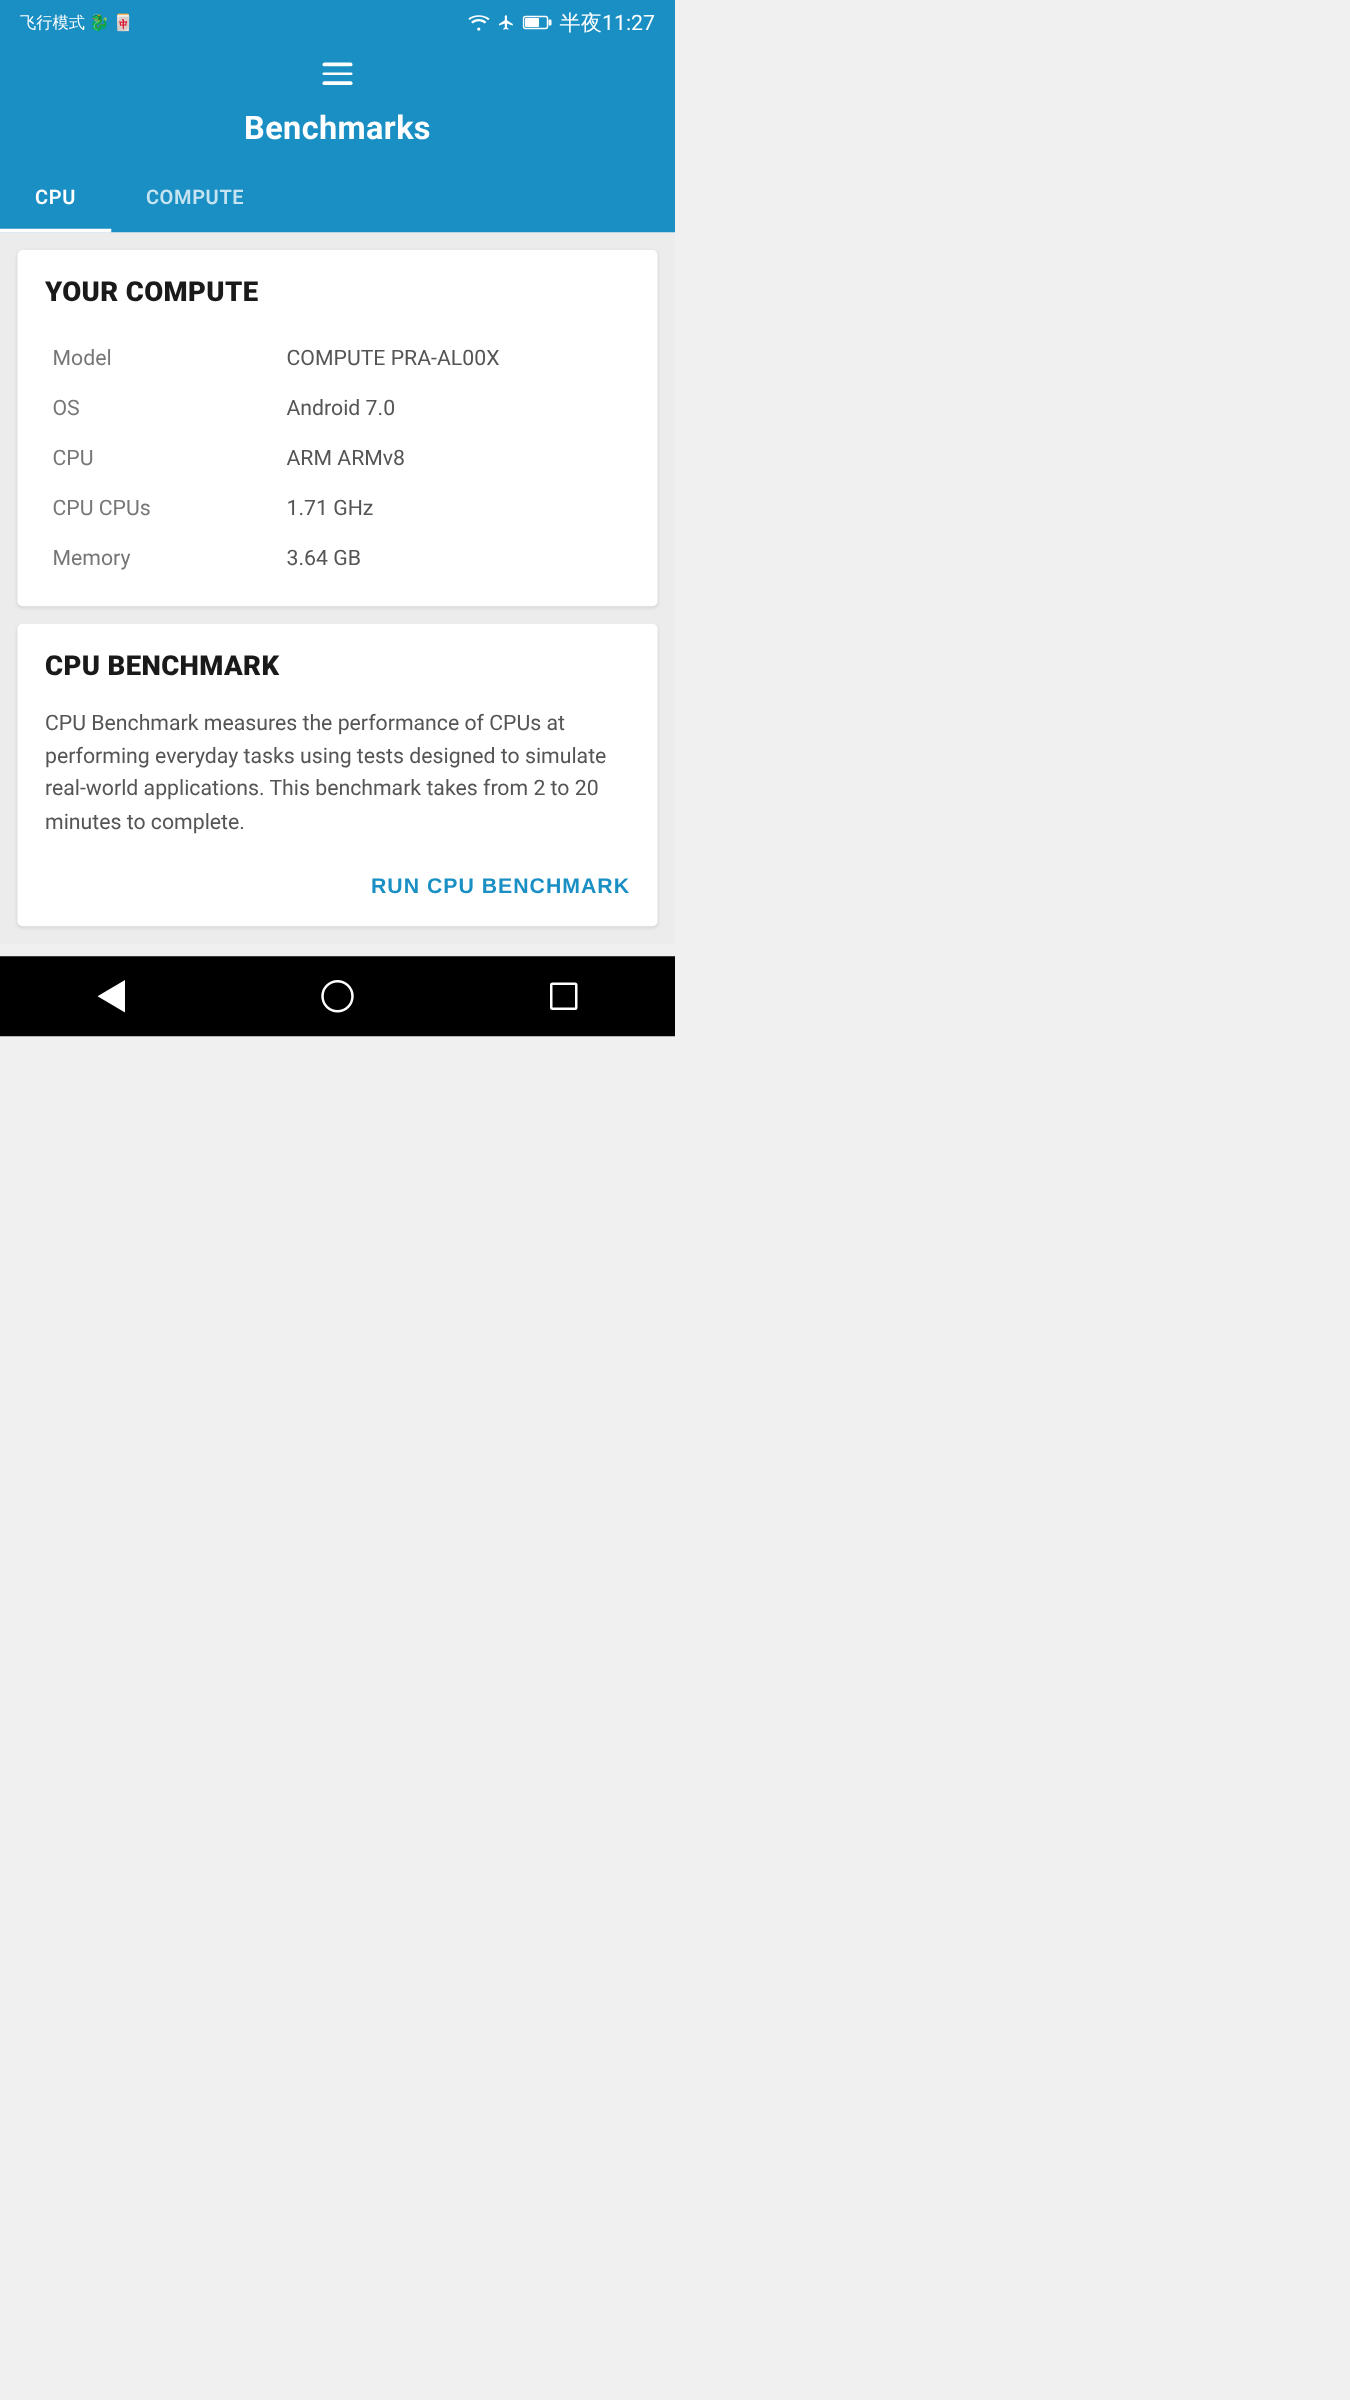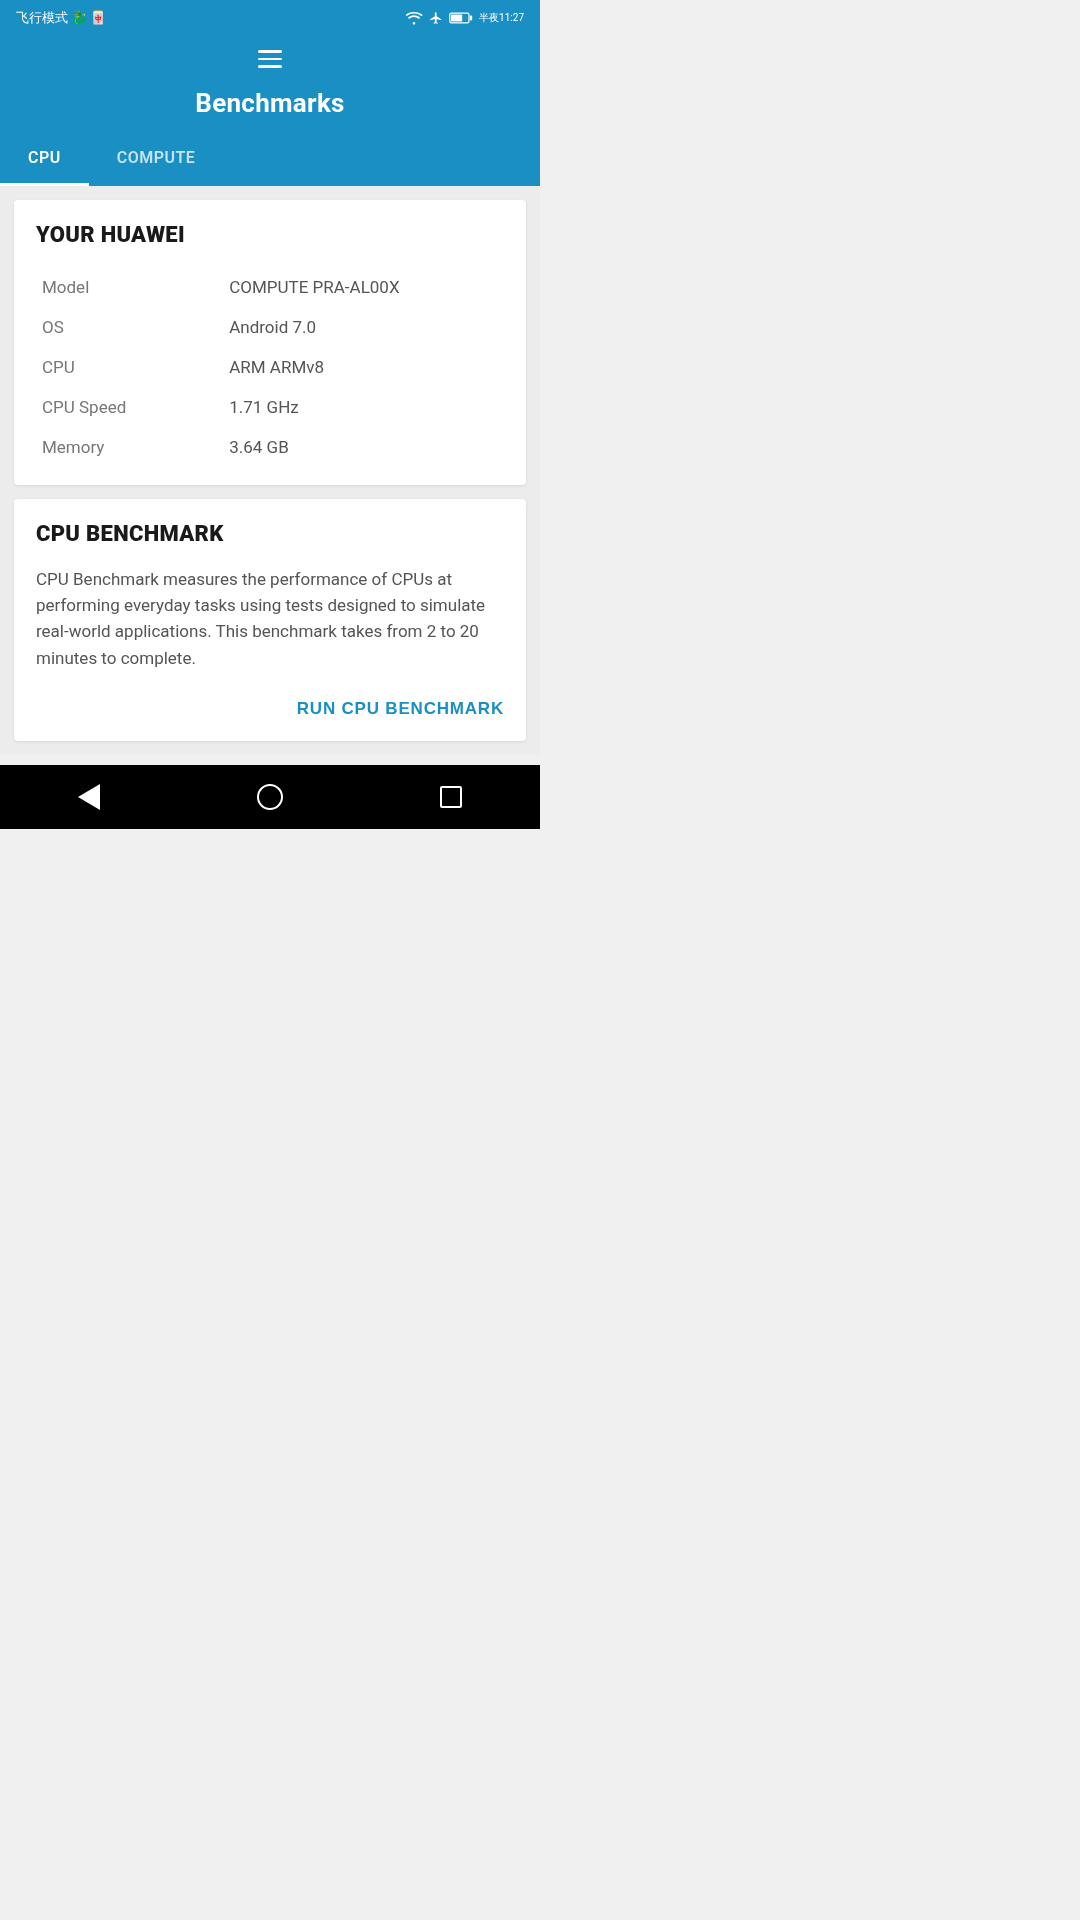--- a/index.html
+++ b/index.html
@@ -28,21 +28,21 @@
     .status-left {
       display: flex;
       align-items: center;
       gap: 6px;
     }
 
     .status-right {
       display: flex;
       align-items: center;
       gap: 6px;
-      font-size: 10px;
+      font-size: 17px;
     }
 
     
     .toolbar {
       background: #1a8fc4;
       display: flex;
       align-items: center;
       padding: 14px 18px;
       gap: 20px;
       flex-direction: column;
@@ -251,37 +251,37 @@
 </div>
 
 <div class="tabs">
   <div class="tab active">CPU</div>
   <div class="tab">COMPUTE</div>
 </div>
 
 <div class="main-content">
 
   <div class="card">
-    <div class="card-title">YOUR HUAWEI</div>
+    <div class="card-title">YOUR COMPUTE</div>
     <table class="device-table">
       <tbody id="device-table-body">
           <tr>
             <td>Model</td>
             <td>COMPUTE PRA-AL00X</td>
           </tr>
           <tr>
             <td>OS</td>
             <td>Android 7.0</td>
           </tr>
           <tr>
             <td>CPU</td>
             <td>ARM ARMv8</td>
           </tr>
           <tr>
-            <td>CPU Speed</td>
+            <td>CPU CPUs</td>
             <td>1.71 GHz</td>
           </tr>
           <tr>
             <td>Memory</td>
             <td>3.64 GB</td>
           </tr>
         </tbody>
     </table>
   </div>
 

